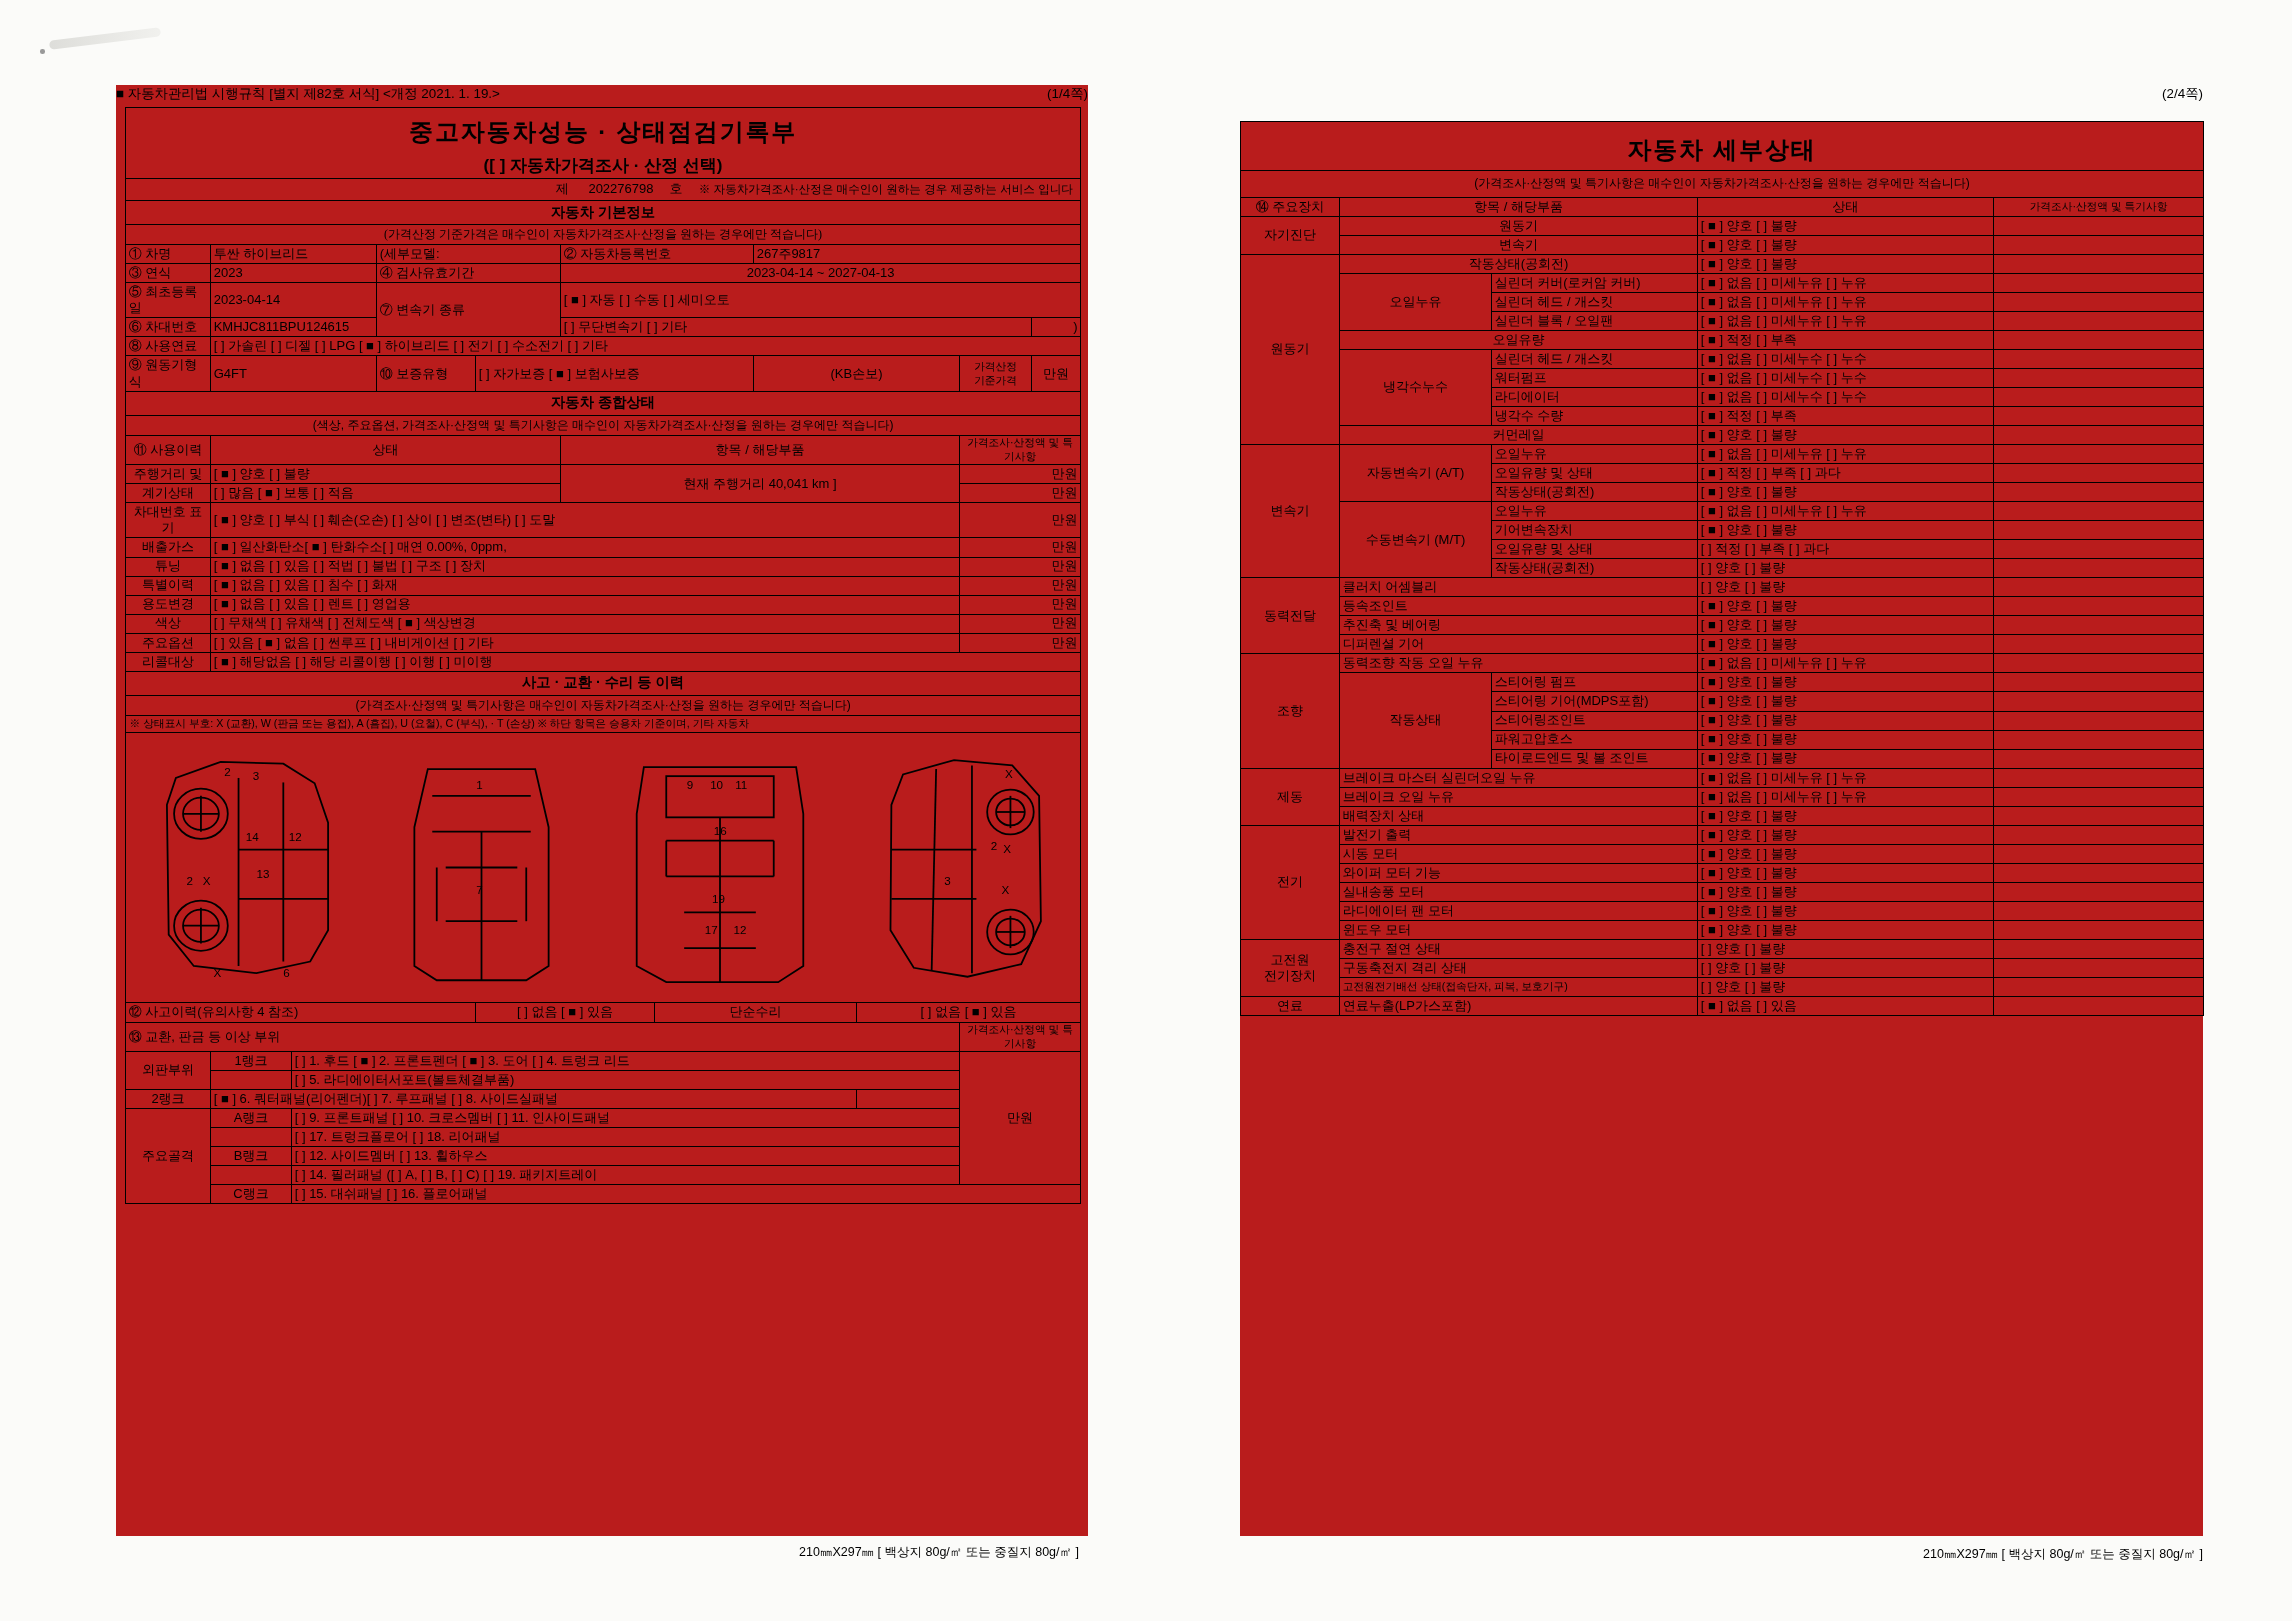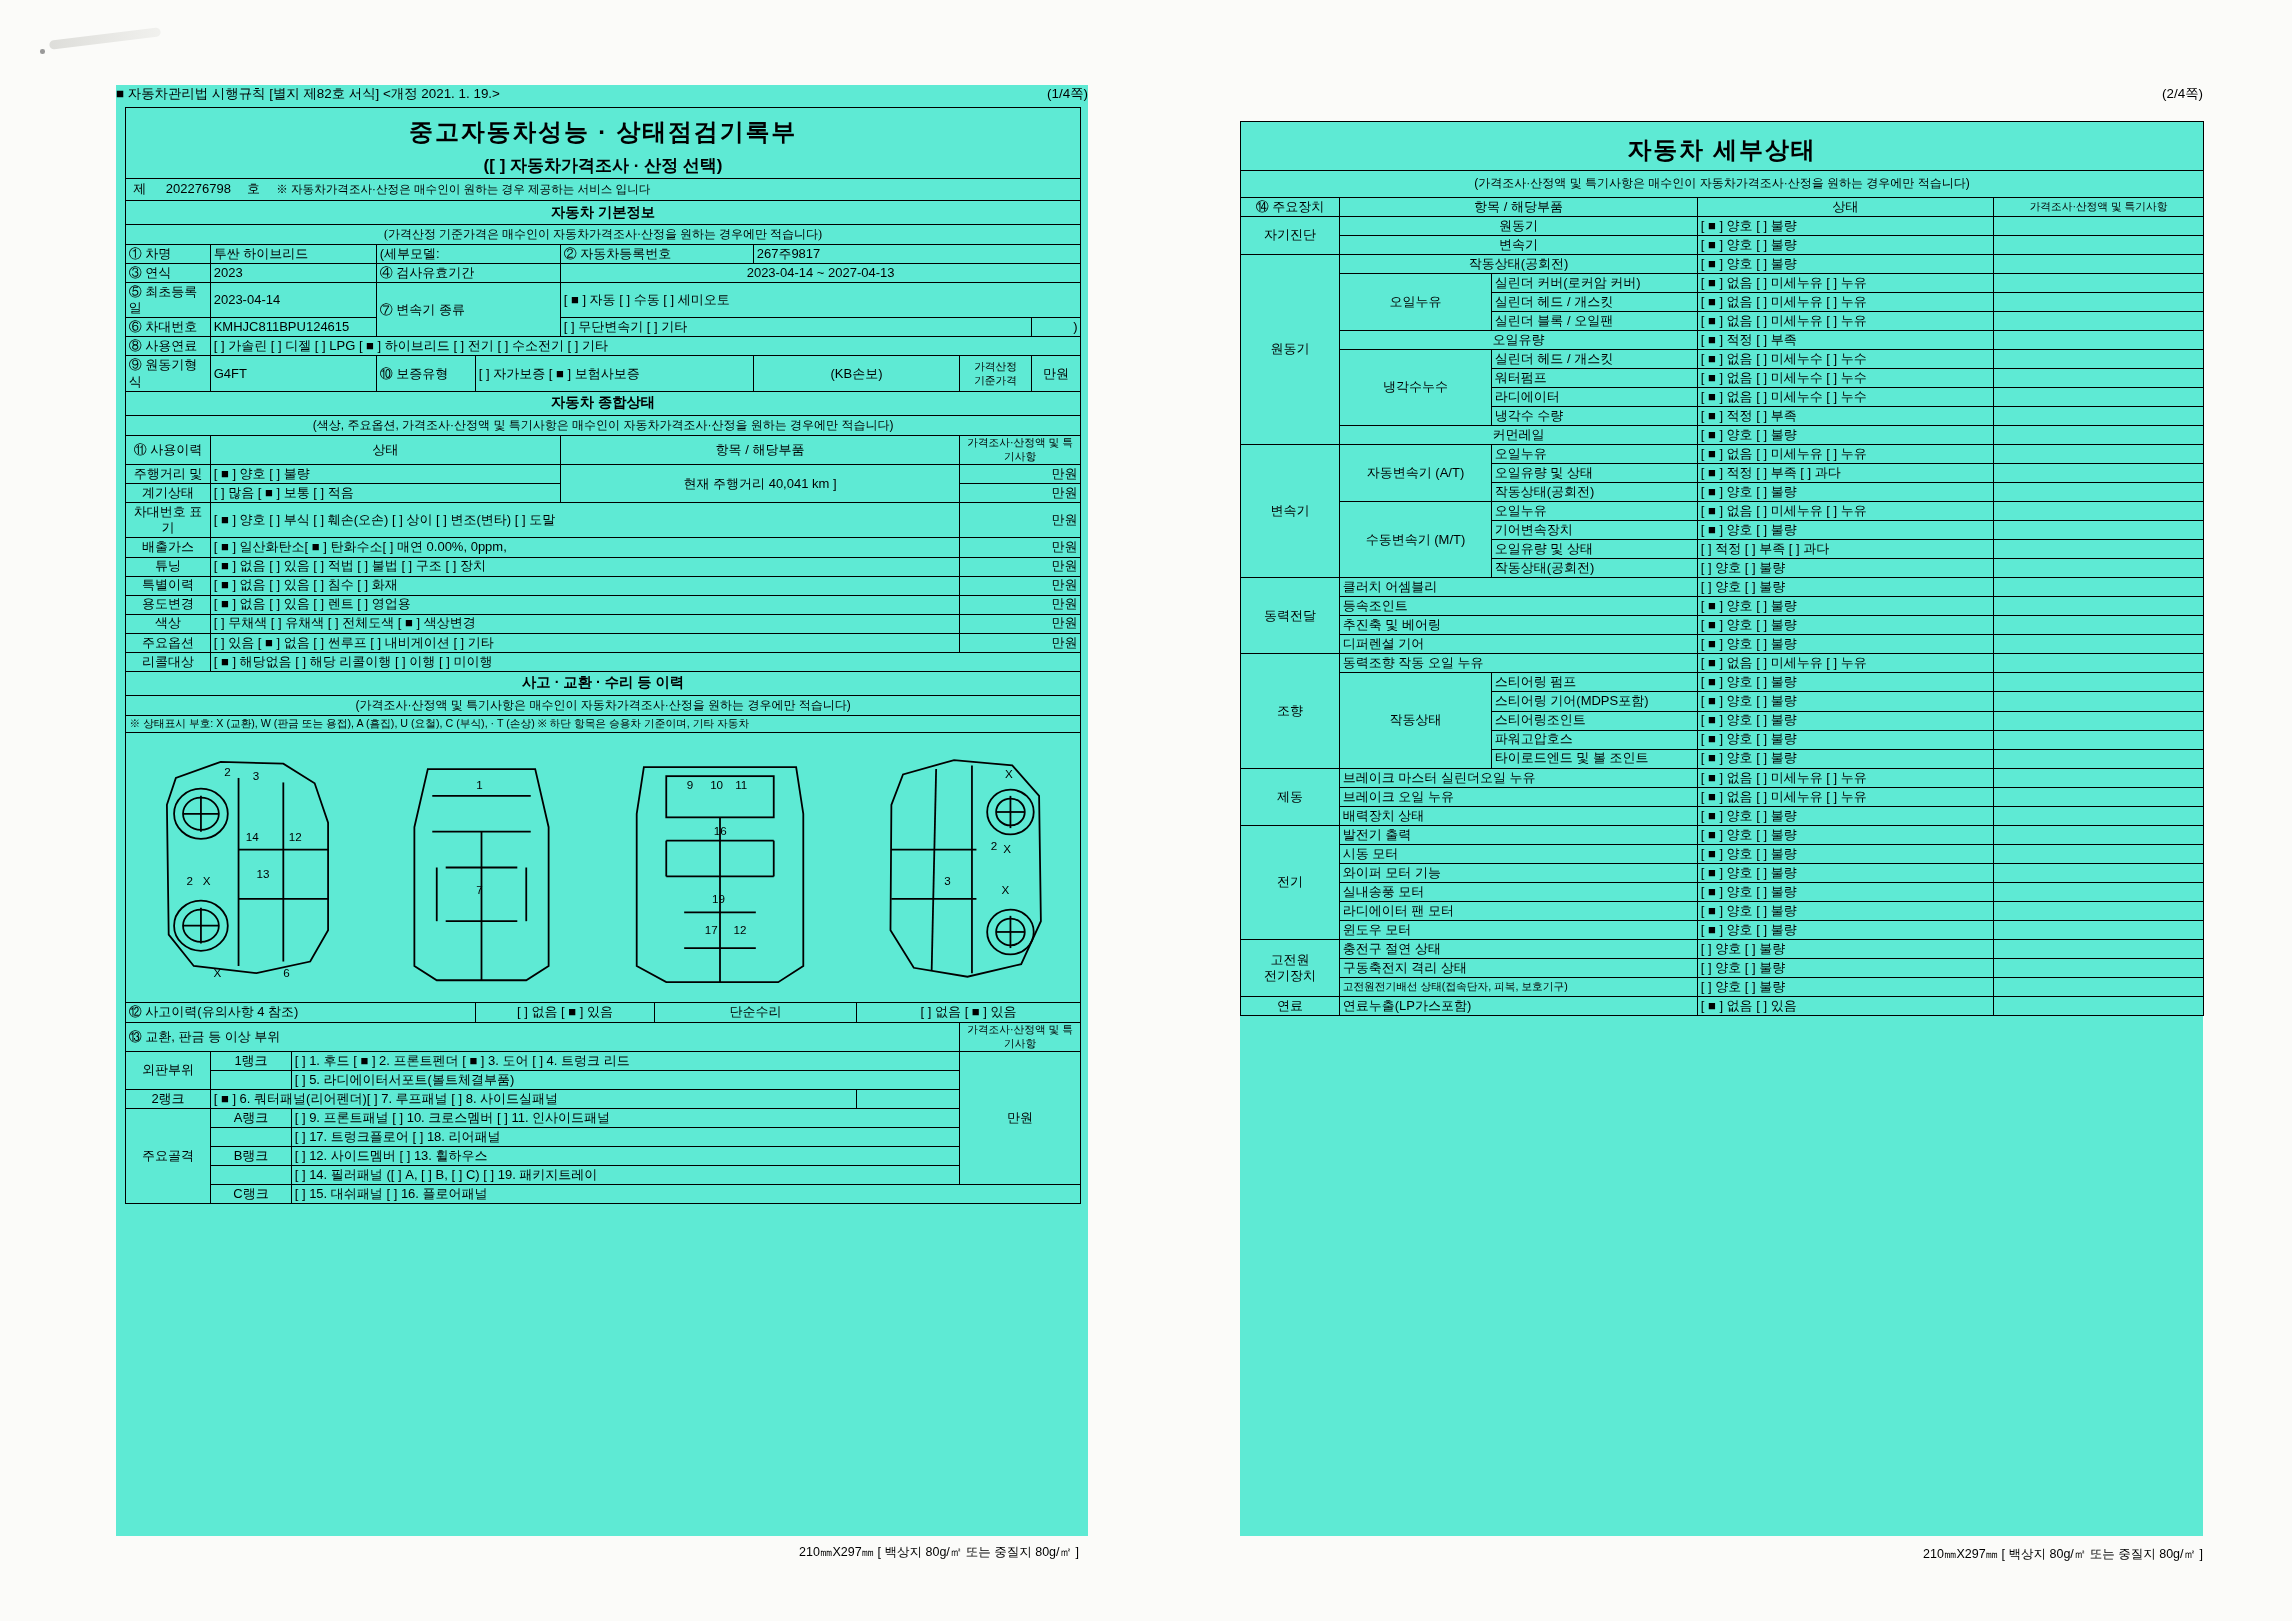--- a/index.html
+++ b/index.html
@@ -1,18 +1,18 @@
 <!DOCTYPE html>
 <html style="font-size:14.3px"><head>
 <meta charset="utf-8">
 <style>
   html,body{margin:0;padding:0;background:#ffffff;}
   body{width:2293px;height:1621px;font-family:"Liberation Sans", sans-serif;color:#000;overflow:hidden;}
   .sheet{position:absolute;left:0;top:0;width:2293px;height:1621px;background:#fbfbf9;}
-  .paper{position:absolute;background:#5eead4;}
+  .paper{position:absolute;background:#b91c1c;}
   
   .pageL{left:116px;top:85px;width:972px;height:1451px;}
   .pageR{left:1240px;top:121px;width:963px;height:1415px;}
   .hdrline{position:absolute;font-size:13.4px;white-space:nowrap;}
   table{border-collapse:collapse;table-layout:fixed;}
   td,th{border:0.9px solid #000;font-size:13px;padding:0.9px 2.7px;vertical-align:middle;line-height:1.25;}
   .c{text-align:center;}
   .l{text-align:left;}
   .r{text-align:right;}
   .title1{font-size:24px;font-weight:bold;letter-spacing:1.8px;text-align:center;}
@@ -54,21 +54,21 @@
           <col style="width:49px">
       </colgroup>
       <tbody>
           <tr>
         <td colspan="11" class="c" style="padding:9px 0 1.8px;">
           <div class="title1">중고자동차성능 · 상태점검기록부</div>
           <div class="title2" style="margin-top:7.2px;">([    ] 자동차가격조사 · 산정 선택)</div>
         </td>
       </tr>
       <tr>
-        <td colspan="11" class="l" style="padding:2.7px 7.2px;border-top:none;">
+        <td colspan="11" class="l" style="padding:2.7px 7.2px;border-top:none;text-align:right;">
           <span>제</span>
           <span style="margin-left:16px">202276798</span>
           <span style="margin-left:12.5px">호</span>
           <span style="margin-left:12.5px" class="small">※ 자동차가격조사·산정은 매수인이 원하는 경우 제공하는 서비스 입니다</span>
         </td>
       </tr>
       <tr>
         <td colspan="11" class="c sec" style="padding:2.7px 0;margin-top:14px;">자동차 기본정보</td>
       </tr>
       <tr>

